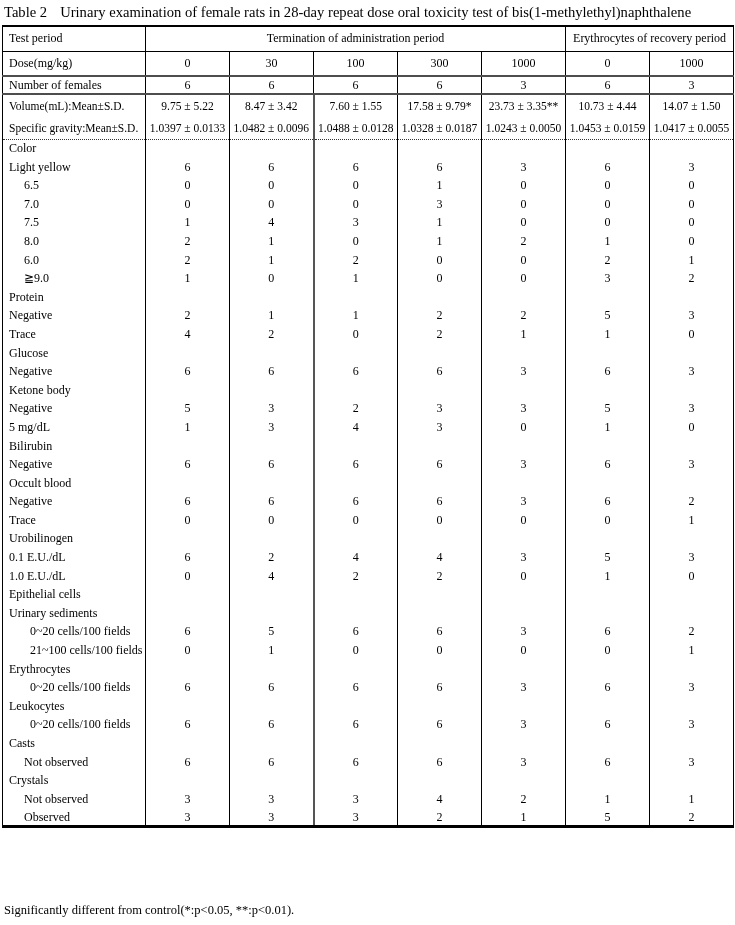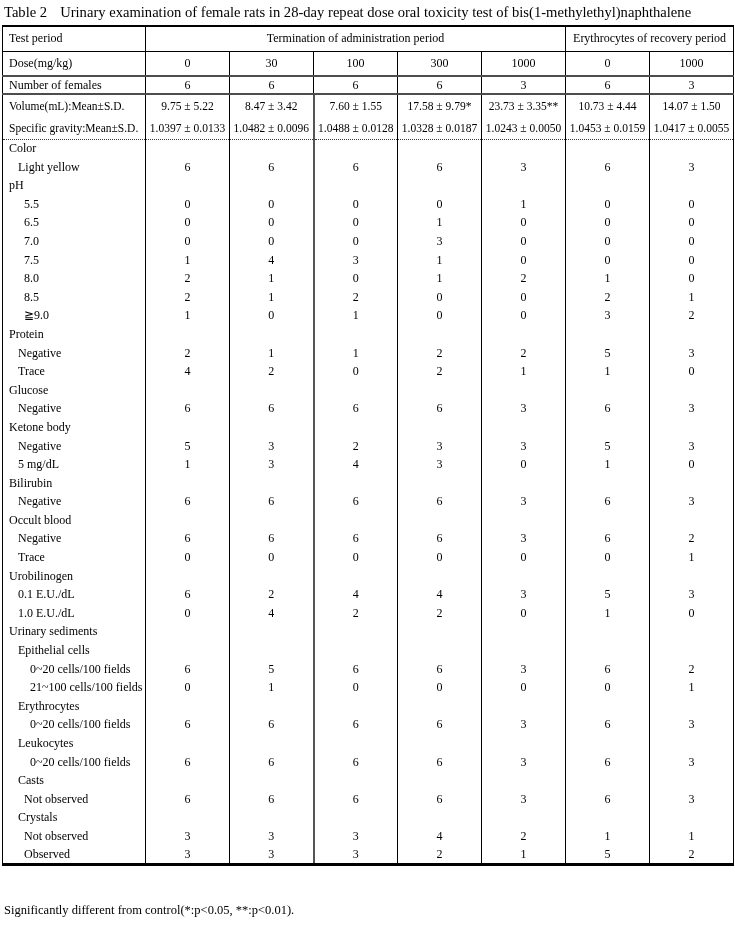--- a/index.html
+++ b/index.html
@@ -29,21 +29,21 @@
     padding:0; margin:0;
     font-weight:normal; font-size:12px; line-height:1.05;
     border-left:1px solid #000;
     white-space:nowrap; overflow:hidden;
     vertical-align:middle;
   }
   td:first-child, th:first-child { border-left:none; }
   .lab { text-align:left; }
   .val { text-align:center; }
   .ind0 { padding-left:6px; }
-  .ind1 { padding-left:15px; }
+  .ind1 { padding-left:6px; }
   .ind2 { padding-left:21px; }
   .ind3 { padding-left:27px; }
   tr.r1 > * { height:25px; border-bottom:1.5px solid #000; }
   tr.r2 > * { height:25px; border-bottom:2.5px solid #4d4d4d; }
   tr.r3 > * { height:18px; border-bottom:2.5px solid #4d4d4d; }
   tr.sum  > * { height:23px; font-size:11.5px; }
   tr.sum2 > * { height:22px; border-bottom:1.5px dotted #333; }
   tr.body > * { height:18.6px; }
   
   tr.sum > *:nth-child(4), tr.sum2 > *:nth-child(4), tr.body > *:nth-child(4) {
@@ -132,40 +132,20 @@
         <th class="lab ind1">Light yellow</th>
         <td class="val">6</td>
         <td class="val">6</td>
         <td class="val">6</td>
         <td class="val">6</td>
         <td class="val">3</td>
         <td class="val">6</td>
         <td class="val">3</td>
       </tr>
       <tr class="body">
-        <th class="lab ind0">pH</th>
-        <td class="val"></td>
-        <td class="val"></td>
-        <td class="val"></td>
-        <td class="val"></td>
-        <td class="val"></td>
-        <td class="val"></td>
-        <td class="val"></td>
-      </tr>
-      <tr class="body">
-        <th class="lab ind2">5.5</th>
-        <td class="val">0</td>
-        <td class="val">0</td>
-        <td class="val">0</td>
-        <td class="val">0</td>
-        <td class="val">1</td>
-        <td class="val">0</td>
-        <td class="val">0</td>
-      </tr>
-      <tr class="body">
         <th class="lab ind2">6.5</th>
         <td class="val">0</td>
         <td class="val">0</td>
         <td class="val">0</td>
         <td class="val">1</td>
         <td class="val">0</td>
         <td class="val">0</td>
         <td class="val">0</td>
       </tr>
       <tr class="body">
@@ -192,21 +172,21 @@
         <th class="lab ind2">8.0</th>
         <td class="val">2</td>
         <td class="val">1</td>
         <td class="val">0</td>
         <td class="val">1</td>
         <td class="val">2</td>
         <td class="val">1</td>
         <td class="val">0</td>
       </tr>
       <tr class="body">
-        <th class="lab ind2">8.5</th>
+        <th class="lab ind2">6.0</th>
         <td class="val">2</td>
         <td class="val">1</td>
         <td class="val">2</td>
         <td class="val">0</td>
         <td class="val">0</td>
         <td class="val">2</td>
         <td class="val">1</td>
       </tr>
       <tr class="body">
         <th class="lab ind2">≧9.0</th>
@@ -372,31 +352,31 @@
         <th class="lab ind1">1.0 E.U./dL</th>
         <td class="val">0</td>
         <td class="val">4</td>
         <td class="val">2</td>
         <td class="val">2</td>
         <td class="val">0</td>
         <td class="val">1</td>
         <td class="val">0</td>
       </tr>
       <tr class="body">
+        <th class="lab ind1">Epithelial cells</th>
+        <td class="val"></td>
+        <td class="val"></td>
+        <td class="val"></td>
+        <td class="val"></td>
+        <td class="val"></td>
+        <td class="val"></td>
+        <td class="val"></td>
+      </tr>
+      <tr class="body">
         <th class="lab ind0">Urinary sediments</th>
-        <td class="val"></td>
-        <td class="val"></td>
-        <td class="val"></td>
-        <td class="val"></td>
-        <td class="val"></td>
-        <td class="val"></td>
-        <td class="val"></td>
-      </tr>
-      <tr class="body">
-        <th class="lab ind1">Epithelial cells</th>
         <td class="val"></td>
         <td class="val"></td>
         <td class="val"></td>
         <td class="val"></td>
         <td class="val"></td>
         <td class="val"></td>
         <td class="val"></td>
       </tr>
       <tr class="body">
         <th class="lab ind3">0~20 cells/100 fields</th>

